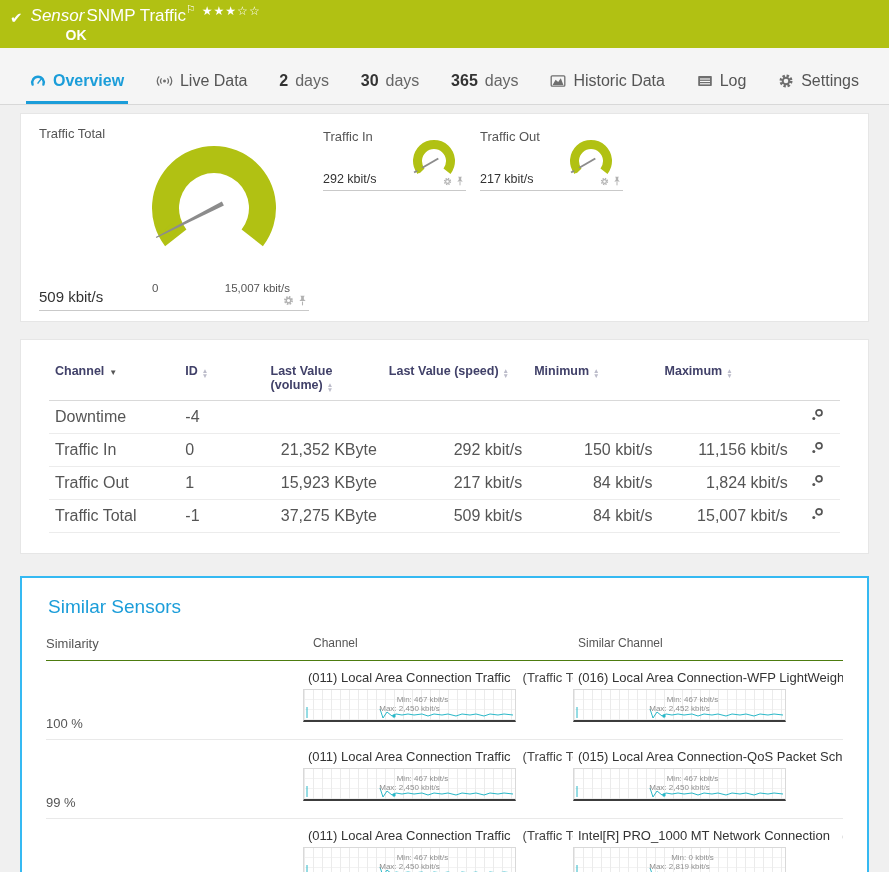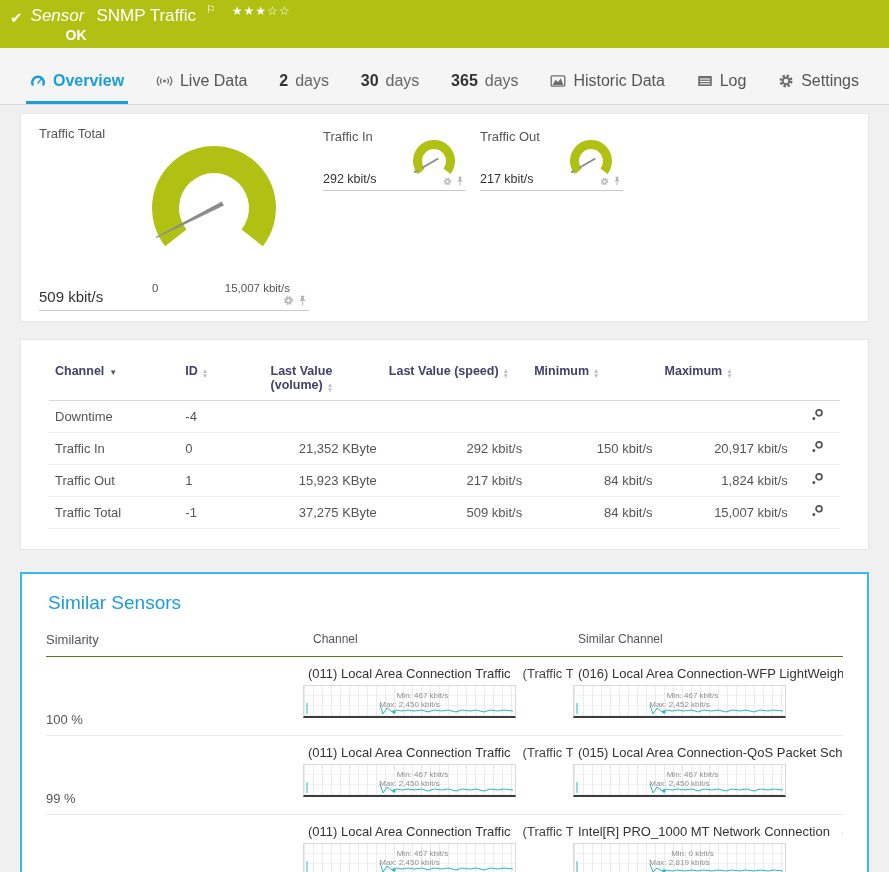--- a/index.html
+++ b/index.html
@@ -3,21 +3,21 @@
 <meta charset="utf-8">
 <style>
   html,body{margin:0;padding:0;}
   body{width:889px;height:872px;overflow:hidden;background:#f0f0f0;
        font-family:"Liberation Sans","DejaVu Sans",sans-serif;color:#555;}
   .page{position:relative;width:889px;height:872px;overflow:hidden;}
 
   
   .topbar{height:48px;background:#b1c113;color:#fff;display:flex;align-items:flex-start;padding:6px 12px 0 10px;box-sizing:border-box;}
   .chk{font-size:15px;margin:3px 8px 0 0;font-weight:bold;}
-  .titleline{font-size:17px;display:flex;align-items:flex-start;gap:10px;}
+  .titleline{font-size:17px;display:flex;align-items:flex-start;gap:0;}
   .kind{font-style:italic;margin-right:2px;}
   .sname{font-weight:500;}
   .flag{font-size:11px;position:relative;top:-3px;}
   .stars{font-size:12px;letter-spacing:1px;position:relative;top:-2px;margin-left:6px;}
   .statusline{font-size:14px;font-weight:bold;margin:1px 0 0 35px;}
 
   
   .tabs{background:#f5f5f5;border-bottom:1px solid #d8d8d8;display:flex;justify-content:space-between;
         padding:0 26px;height:57px;box-sizing:border-box;align-items:stretch;}
   .tab{display:flex;align-items:center;gap:7px;padding:0 4px;margin-top:12px;border-bottom:3px solid transparent;
@@ -40,21 +40,21 @@
           padding:0 4px 0 18px;box-sizing:border-box;font-size:11.5px;color:#555;}
   .gvalue{position:absolute;left:0;bottom:5px;font-size:15px;color:#333;}
   .gvalue-sm{position:absolute;left:0;bottom:4px;font-size:12.5px;color:#333;}
   .gicons{position:absolute;right:2px;bottom:4px;display:flex;gap:4px;align-items:center;opacity:.85;}
 
   
   .panel-channels{margin-top:17px;padding:16px 28px 20px 28px;}
   table.chan{border-collapse:collapse;width:100%;table-layout:fixed;}
   table.chan th{font-size:12.5px;font-weight:bold;color:#414169;vertical-align:top;padding:8px 6px 5px 6px;
                 border-bottom:1px solid #d9d9d9;}
-  table.chan td{font-size:13px;color:#555;padding:7px 6px;border-bottom:1px solid #ececec;}
+  table.chan td{font-size:16px;color:#555;padding:7px 6px;border-bottom:1px solid #ececec;}
   .col-channel{width:130px;} .col-id{width:85px;} .col-vol{width:118px;} .col-speed{width:145px;}
   .col-min{width:130px;} .col-max{width:135px;} .col-act{width:46px;}
   th.l,td.l{text-align:left;} th.c{text-align:left;} td.r{text-align:right;padding-right:14px;}
   td.act{text-align:center;}
   .sort{display:inline-flex;flex-direction:column;line-height:0;margin-left:4px;color:#bcbcca;font-size:6.5px;vertical-align:2px;cursor:pointer;}
   .sort span{height:5px;display:block;}
   .sort-down{color:#555;font-size:8px;margin-left:5px;cursor:pointer;}
 
   
   .panel-similar{margin-top:22px;border:2px solid #35b9f2;padding:10px 24px 0 24px;height:310px;}
@@ -258,21 +258,21 @@
                 <circle cx="9" cy="4.8" r="3" fill="none" stroke="#555" stroke-width="1.7"></circle>
                 <circle cx="3.8" cy="10.6" r="1.5" fill="#555"></circle>
               </svg></td>
         </tr>
         <tr>
           <td class="l">Traffic In</td>
           <td class="l">0</td>
           <td class="r">21,352 KByte</td>
           <td class="r">292 kbit/s</td>
           <td class="r">150 kbit/s</td>
-          <td class="r">20,917 kbit/s</td>
+          <td class="r">11,156 kbit/s</td>
           <td class="act"><svg width="14" height="14" viewBox="0 0 14 14">
                 <circle cx="9" cy="4.8" r="3" fill="none" stroke="#555" stroke-width="1.7"></circle>
                 <circle cx="3.8" cy="10.6" r="1.5" fill="#555"></circle>
               </svg></td>
         </tr>
         <tr>
           <td class="l">Traffic Out</td>
           <td class="l">1</td>
           <td class="r">15,923 KByte</td>
           <td class="r">217 kbit/s</td>

